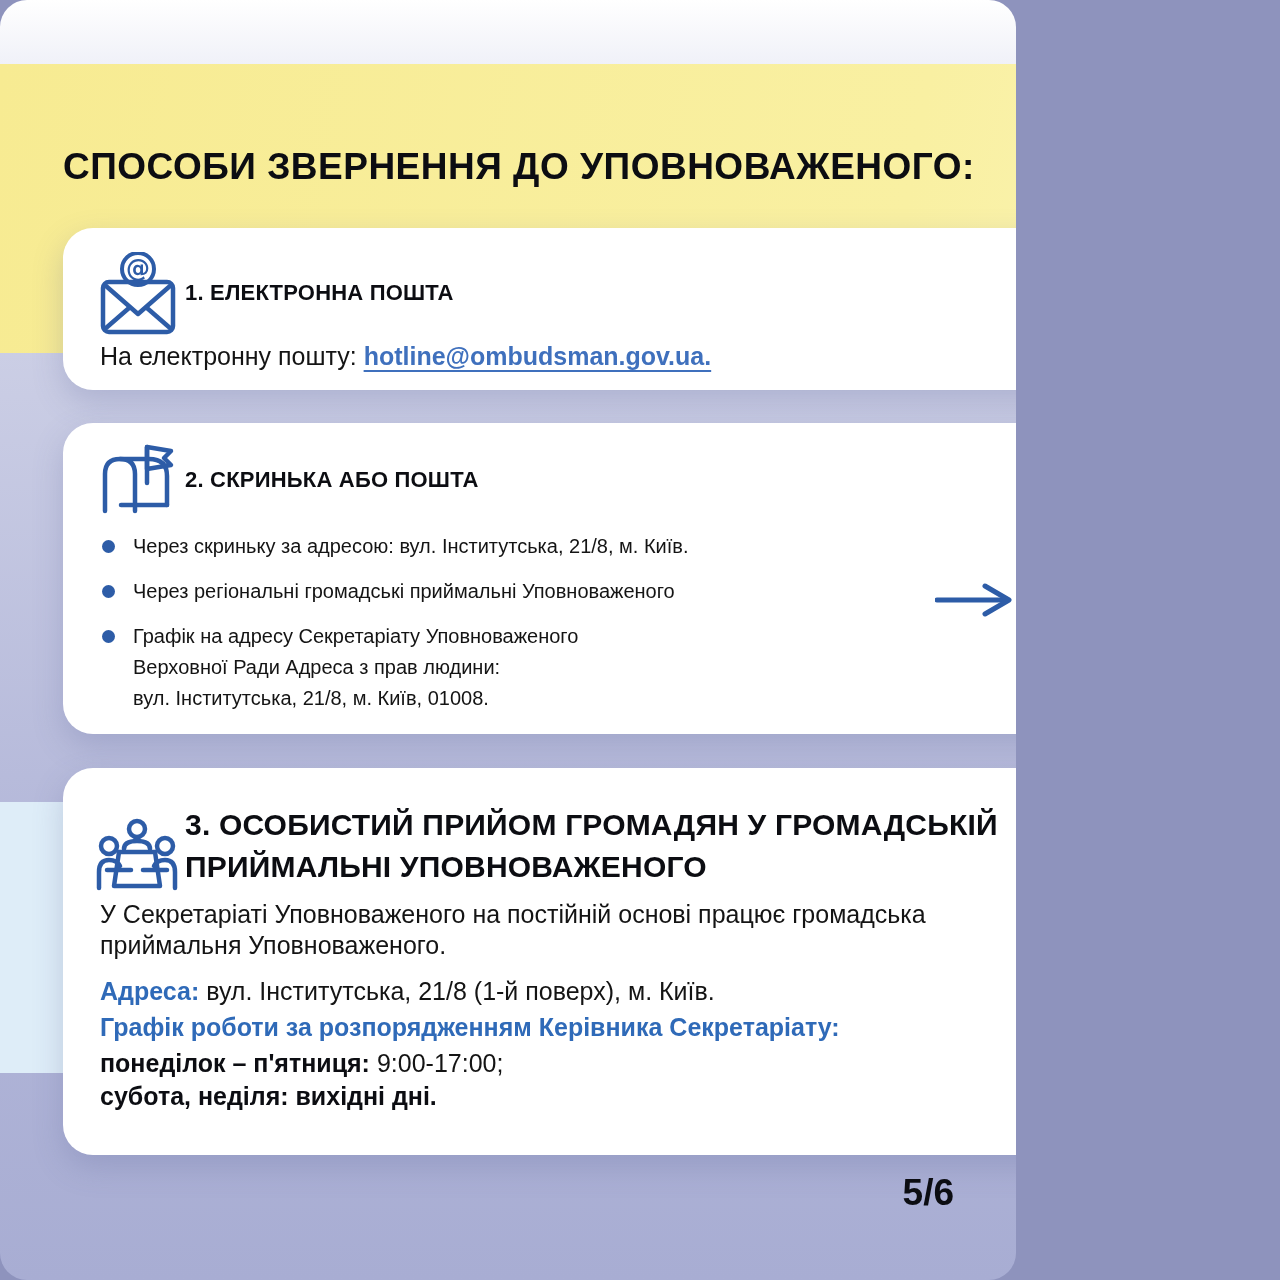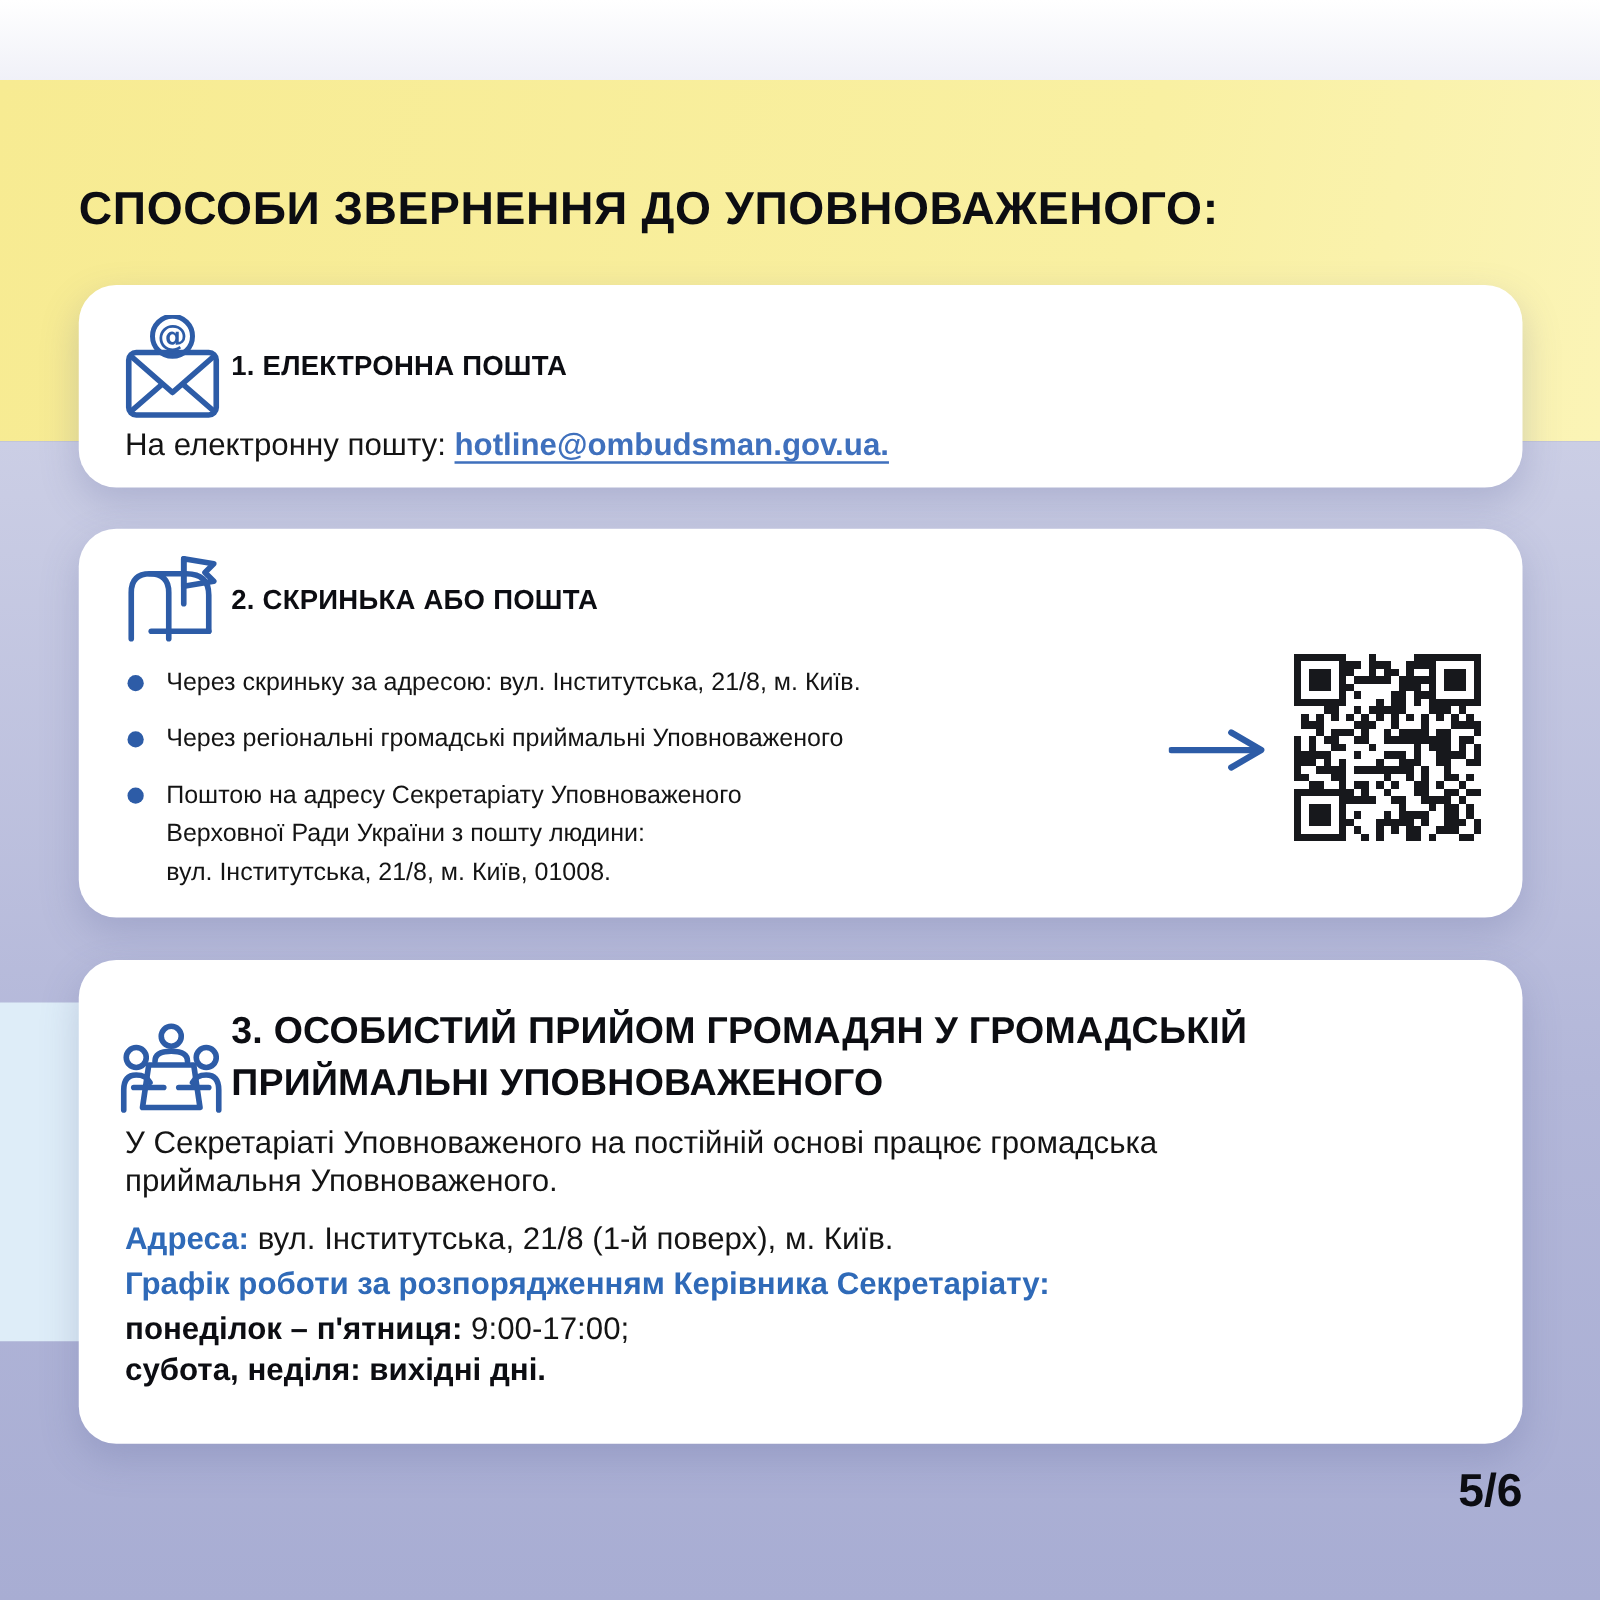--- a/index.html
+++ b/index.html
@@ -1,18 +1,19 @@
 <!DOCTYPE html>
 <html><head>
 <meta charset="utf-8">
 <style>
   html,body{margin:0;padding:0;background:#8e93bd;}
   #page{
-    position:relative;width:1280px;height:1280px;overflow:hidden;
+    position:relative;width:1016px;height:1280px;overflow:hidden;
     font-family:"Liberation Sans","DejaVu Sans",sans-serif;
+    border-radius:27px;
     -webkit-font-smoothing:antialiased;
   }
   
   .bg-top{position:absolute;left:0;top:0;width:1280px;height:64px;
     background:linear-gradient(#ffffff,#f0f1f8);}
   .bg-yellow{position:absolute;left:0;top:64px;width:1280px;height:289px;
     background:linear-gradient(100deg,#f7eb92 0%,#f9f0a2 70%,#fbf4b6 100%);}
   .bg-lavender{position:absolute;left:0;top:353px;width:1280px;height:927px;
     background:linear-gradient(#cbcee5 0%,#b3b7d9 55%,#a8add3 100%);}
   .bg-patch{position:absolute;left:0;top:802px;width:64px;height:271px;
@@ -119,22 +120,22 @@
       <div class="bullet">
         <span class="dot"></span>
         <span class="bl">Через скриньку за адресою: вул. Інститутська, 21/8, м. Київ.</span>
       </div>
       <div class="bullet">
         <span class="dot"></span>
         <span class="bl">Через регіональні громадські приймальні Уповноваженого</span>
       </div>
       <div class="bullet">
         <span class="dot"></span>
-        <span class="bl">Поштою на адресу Секретаріату Уповноваженого</span>
-        <span class="bl">Верховної Ради України з пошту людини:</span>
+        <span class="bl">Графік на адресу Секретаріату Уповноваженого</span>
+        <span class="bl">Верховної Ради Адреса з прав людини:</span>
         <span class="bl">вул. Інститутська, 21/8, м. Київ, 01008.</span>
       </div>
     </div>
 
     <span class="arrow">
       <svg width="78" height="34" viewBox="0 0 78 34">
         <path class="icon-stroke" style="stroke-width:5" d="M2 17 H70"></path>
         <path class="icon-stroke" style="stroke-width:5" d="M50 3 L74 17 L50 31"></path>
       </svg>
     </span>

